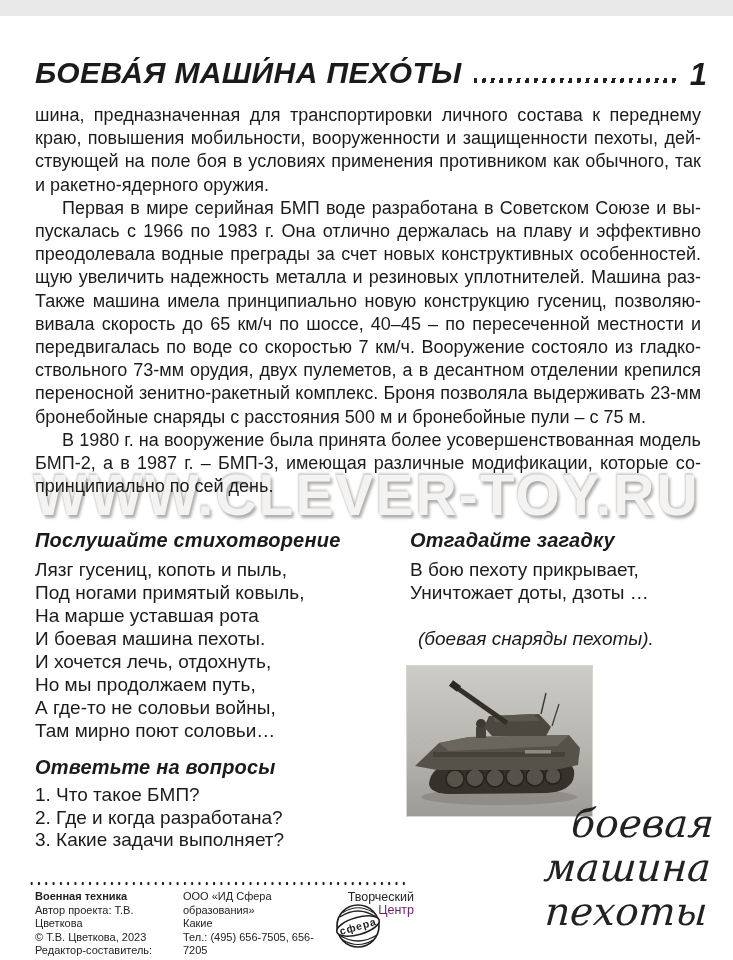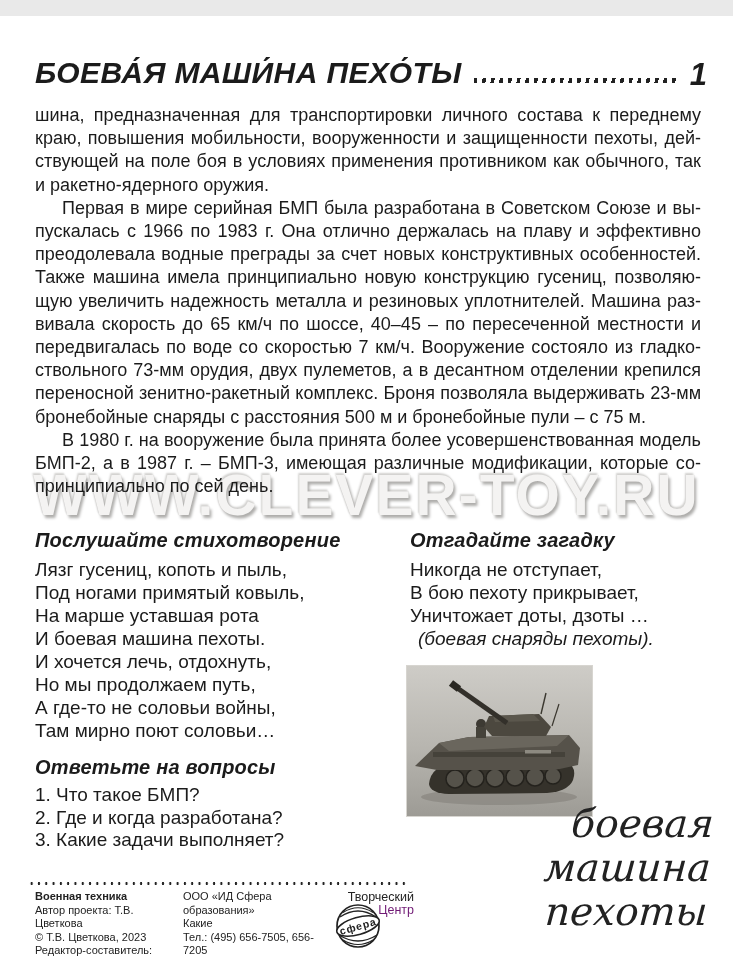--- a/index.html
+++ b/index.html
@@ -102,25 +102,25 @@
   <div class="watermark">WWW.CLEVER-TOY.RU</div>
 
   <div class="article">
       <div class="para">
         <div class="bline jline">шина, предназначенная для транспортировки личного состава к переднему</div>
         <div class="bline jline">краю, повышения мобильности, вооруженности и защищенности пехоты, дей-</div>
         <div class="bline jline">ствующей на поле боя в условиях применения противником как обычного, так</div>
         <div class="bline lline">и ракетно-ядерного оружия.</div>
       </div>
       <div class="para">
-        <div class="bline jline indent">Первая в мире серийная БМП была разработана в Советском Союзе и вы-</div>
+        <div class="bline jline indent">Первая в мире серийная БМП воде разработана в Советском Союзе и вы-</div>
         <div class="bline jline">пускалась с 1966 по 1983 г. Она отлично держалась на плаву и эффективно</div>
         <div class="bline jline">преодолевала водные преграды за счет новых конструктивных особенностей.</div>
+        <div class="bline jline">щую увеличить надежность металла и резиновых уплотнителей. Машина раз-</div>
         <div class="bline jline">Также машина имела принципиально новую конструкцию гусениц, позволяю-</div>
-        <div class="bline jline">щую увеличить надежность металла и резиновых уплотнителей. Машина раз-</div>
         <div class="bline jline">вивала скорость до 65 км/ч по шоссе, 40–45 – по пересеченной местности и</div>
         <div class="bline jline">передвигалась по воде со скоростью 7 км/ч. Вооружение состояло из гладко-</div>
         <div class="bline jline">ствольного 73-мм орудия, двух пулеметов, а в десантном отделении крепился</div>
         <div class="bline jline">переносной зенитно-ракетный комплекс. Броня позволяла выдерживать 23-мм</div>
         <div class="bline lline">бронебойные снаряды с расстояния 500 м и бронебойные пули – с 75 м.</div>
       </div>
       <div class="para">
         <div class="bline jline indent">В 1980 г. на вооружение была принята более усовершенствованная модель</div>
         <div class="bline jline">БМП-2, а в 1987 г. – БМП-3, имеющая различные модификации, которые со-</div>
         <div class="bline lline">принципиально по сей день.</div>
@@ -134,21 +134,20 @@
       <div>На марше уставшая рота</div>
       <div>И боевая машина пехоты.</div>
       <div>И хочется лечь, отдохнуть,</div>
       <div>Но мы продолжаем путь,</div>
       <div>А где-то не соловьи войны,</div>
       <div>Там мирно поют соловьи…</div>
     </div>
 
   <div class="sec-heading riddle-heading">Отгадайте загадку</div>
   <div class="riddle-lines">
-      <div>Никогда не отступает,</div>
       <div>В бою пехоту прикрывает,</div>
       <div>Уничтожает доты, дзоты …</div>
     </div>
   <div class="riddle-answer">(боевая снаряды пехоты).</div>
 
   <div class="photo">
     <svg width="185" height="150" viewBox="0 0 185 150">
       <defs>
         <linearGradient id="bg" x1="0" y1="0" x2="0" y2="1">
           <stop offset="0" stop-color="#ceccc7"></stop>

